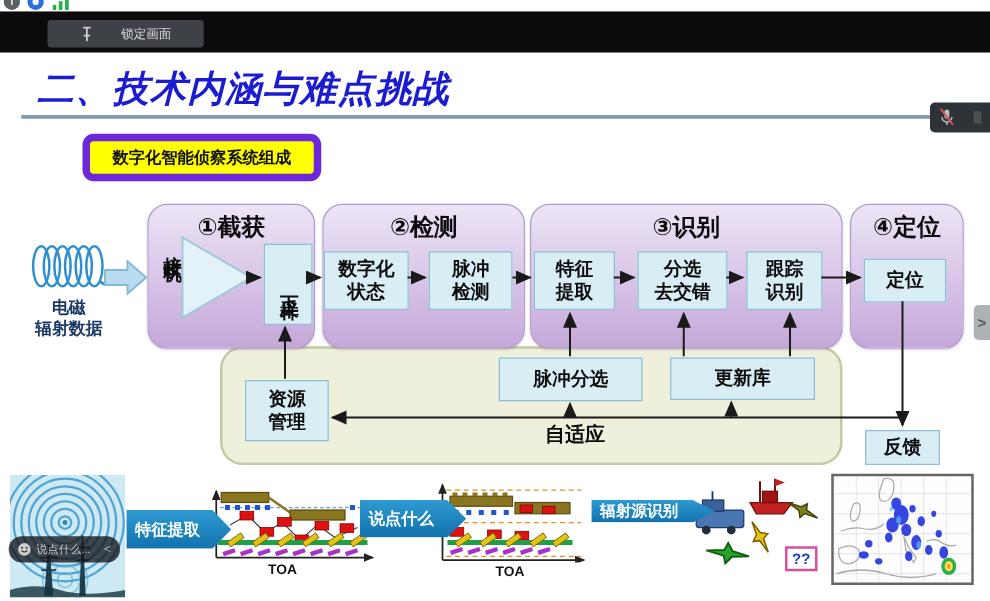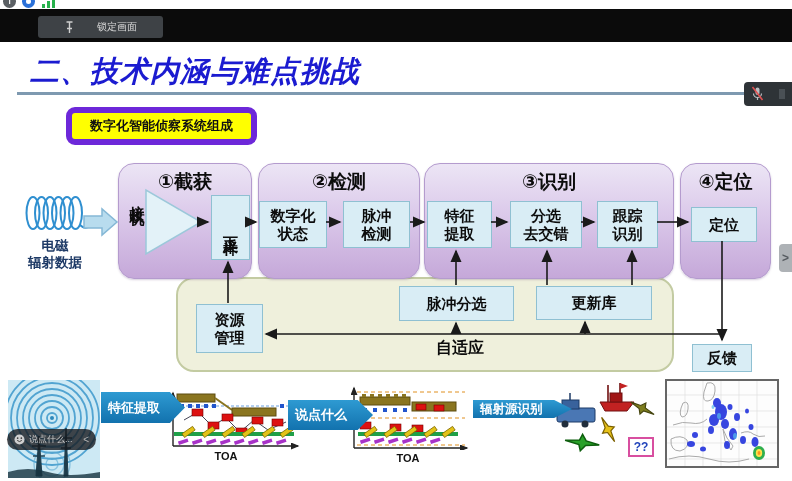--- a/index.html
+++ b/index.html
@@ -191,21 +191,21 @@
     <svg width="11" height="11" viewBox="0 0 12 12">
       <circle cx="6" cy="6" r="5.5" fill="#cfcfcf"></circle>
       <circle cx="4" cy="4.5" r="0.9" fill="#333"></circle>
         <circle cx="8" cy="4.5" r="0.9" fill="#333"></circle>
       <path d="M3.5,7 Q6,9.5 8.5,7" stroke="#333" stroke-width="1" fill="none"></path>
     </svg>
     <span class="chatph">说点什么...</span>
     <span class="chatcol">&lt;</span>
   </div>
 
-  <div class="abs parrow" style="left:101px;top:392px;width:63px;height:31px;font-size:13px;">
+  <div class="abs parrow" style="left:101px;top:408px;width:63px;height:31px;font-size:13px;">
     <span>特征提取</span>
   </div>
   <div class="abs parrow" style="left:288px;top:400px;width:64px;height:30px;font-size:13px;">
     <span>说点什么</span>
   </div>
   <div class="abs parrow" style="left:473px;top:400px;width:78px;height:18px;font-size:12.5px;">
     <span>辐射源识别</span>
   </div>
 
   <svg class="abs" style="left:168px;top:388px;z-index:3;" width="135" height="62">

